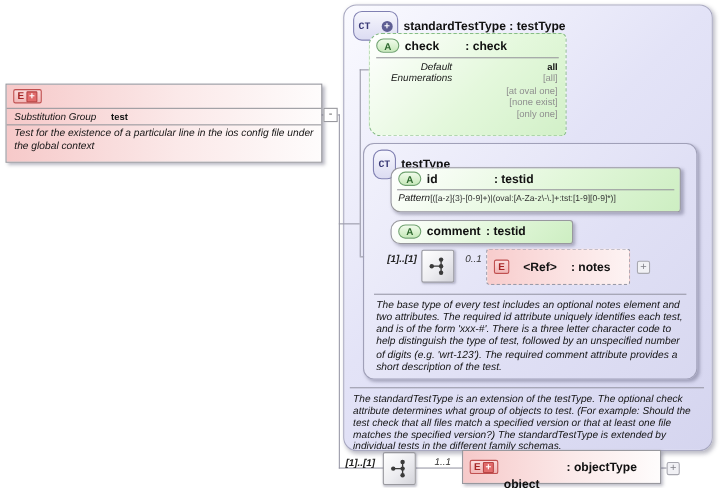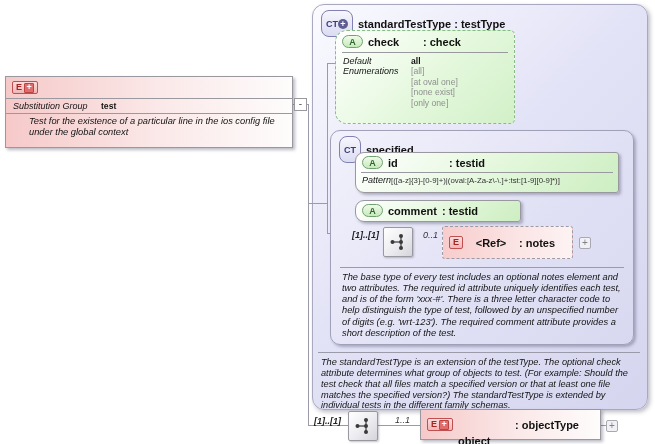--- a/index.html
+++ b/index.html
@@ -29,30 +29,30 @@
   .val-g{font-size:8.6px;color:#8f8f8f;line-height:1.25;}
   .card{position:absolute;font-style:italic;font-size:9px;font-weight:bold;color:#222;z-index:2;white-space:nowrap;}
   .card2{position:absolute;font-style:italic;font-size:9px;color:#333;z-index:2;white-space:nowrap;}
   .badge{display:inline-flex;align-items:center;justify-content:center;box-sizing:border-box;flex:none;}
   .bE{gap:2px;background:linear-gradient(#fbdcdc,#f1b6b6);border:1px solid #c05050;height:13px;padding:0 3px;border-radius:2px;}
   .bEletter{color:#a52525;font-weight:bold;font-size:9px;line-height:11px;}
   .bEplus{background:#e16c6c;border:1px solid #b84444;color:#fff;font-size:9px;width:8px;height:8px;line-height:7px;text-align:center;border-radius:1px;}
   .bA{background:linear-gradient(#f0fbea,#c7e9ba);border:1px solid #6fa26f;border-radius:7px;width:21px;height:13px;
       color:#2e682e;font-weight:bold;font-size:9px;}
   .bCT{border:1px solid #8080b2;background:linear-gradient(#f6f6fd,#dcdcf2);border-radius:8px;height:27px;padding:0 4px;
-       color:#3a3a77;font-weight:bold;font-size:9px;gap:0;}
+       color:#3a3a77;font-weight:bold;font-size:9px;gap:10px;font-family:Liberation Mono, monospace;}
   .bCTplus{width:10px;height:10px;border-radius:50%;background:#5e5e93;color:#fff;font-size:9px;line-height:10px;text-align:center;}
   .toggle{position:absolute;width:13px;height:13px;background:#fff;border:1px solid #98989e;box-sizing:border-box;
           color:#555;font-size:10px;line-height:10px;text-align:center;z-index:3;}
   .expander{position:absolute;width:12px;height:12px;background:#f1f1f5;border:1px solid #a8a8b0;box-sizing:border-box;
             color:#808088;font-size:10px;line-height:9px;text-align:center;border-radius:2px;z-index:2;}
   .seqbox{position:absolute;width:30px;height:30px;border:1px solid #98989e;box-sizing:border-box;border-radius:2px;
           background:linear-gradient(135deg,#ffffff 0%,#ececf0 55%,#d4d4da 100%);box-shadow:1px 1px 2px rgba(60,60,90,.3);
           display:flex;align-items:center;justify-content:center;z-index:2;}
-  .kv{display:grid;grid-template-columns:68px 1fr;padding:3px 7px;row-gap:0;}
+  .kv{display:grid;grid-template-columns:68px 1fr;padding:3px 7px;row-gap:0;text-align:right;}
 </style>
 </head>
 <body>
 
 <div class="stage">
 
   <div class="container" style="left:312px;top:4px;width:336px;height:406px;">
     <div class="hdr" style="padding:5px 8px;">
       <span class="badge bCT">
         <span>CT</span>
@@ -60,21 +60,21 @@
       </span>
       <span>standardTestType : testType</span>
     </div>
   </div>
 
   <div class="box round shadow ttbox" style="left:330px;top:130px;width:304px;height:215px;border-color:#a0a0b8;">
     <div class="hdr" style="padding:5px 8px;">
       <span class="badge bCT">
         <span>CT</span>
       </span>
-      <span>specified</span>
+      <span>testType</span>
     </div>
   </div>
 
   <div class="ln" style="left:291px;top:104px;width:4px;height:1px;"></div>
   <div class="ln" style="left:306px;top:104px;width:3px;height:1px;"></div>
   <div class="ln" style="left:308px;top:104px;width:1px;height:322px;"></div>
   <div class="ln" style="left:308px;top:203px;width:19px;height:1px;"></div>
   <div class="ln" style="left:327px;top:63px;width:1px;height:170px;"></div>
   <div class="ln" style="left:327px;top:63px;width:9px;height:1px;"></div>
   <div class="ln" style="left:327px;top:233px;width:18px;height:1px;"></div>
@@ -94,21 +94,21 @@
         <span class="bEletter">E</span>
           <span class="bEplus">+</span>
       </span>
     </div>
     <div class="sep"></div>
     <div style="display:flex;align-items:baseline;padding:2px 7px;gap:10px;">
       <span class="lbl" style="min-width:78px;">Substitution Group</span>
       <span class="val-b">test</span>
     </div>
     <div class="sep"></div>
-    <div class="annot" style="padding:2px 7px;margin-left:16px;">Test for the existence of a particular line in the ios config file under the global context</div>
+    <div class="annot" style="padding:2px 7px;">Test for the existence of a particular line in the ios config file under the global context</div>
   </div>
 
   <div class="toggle" style="left:294px;top:98px;">-</div>
 
   <div class="box attr-dashed" style="left:335px;top:30px;width:180px;height:94px;z-index:2;">
     <div class="hdr">
       <span class="badge bA">A</span>
       <span class="nm w50">check</span>
       <span>: check</span>
     </div>

